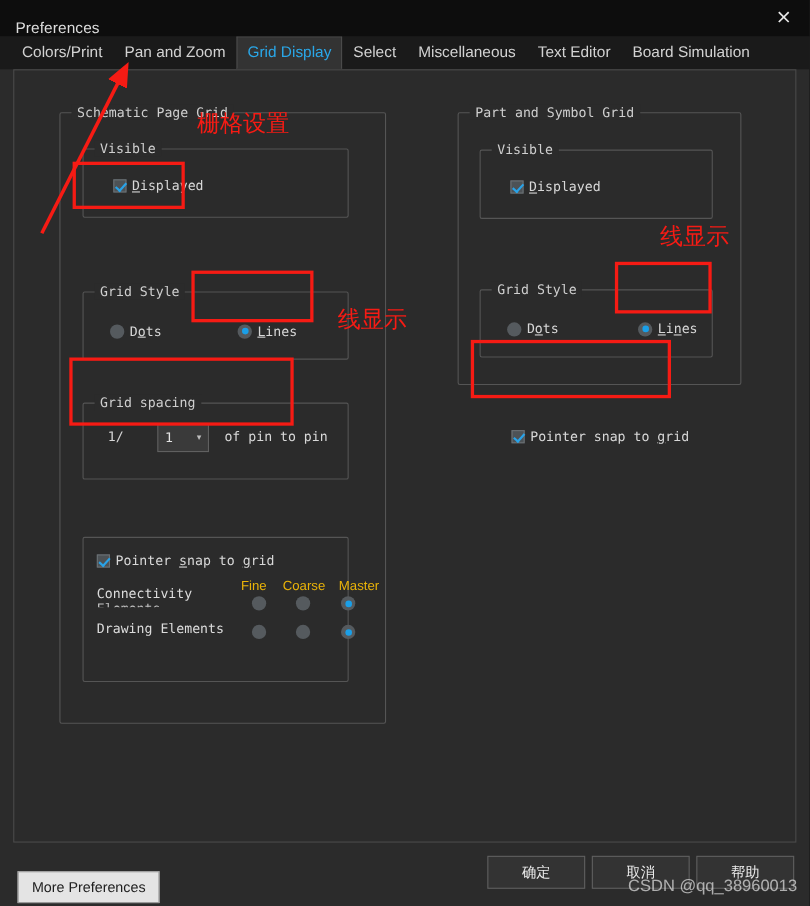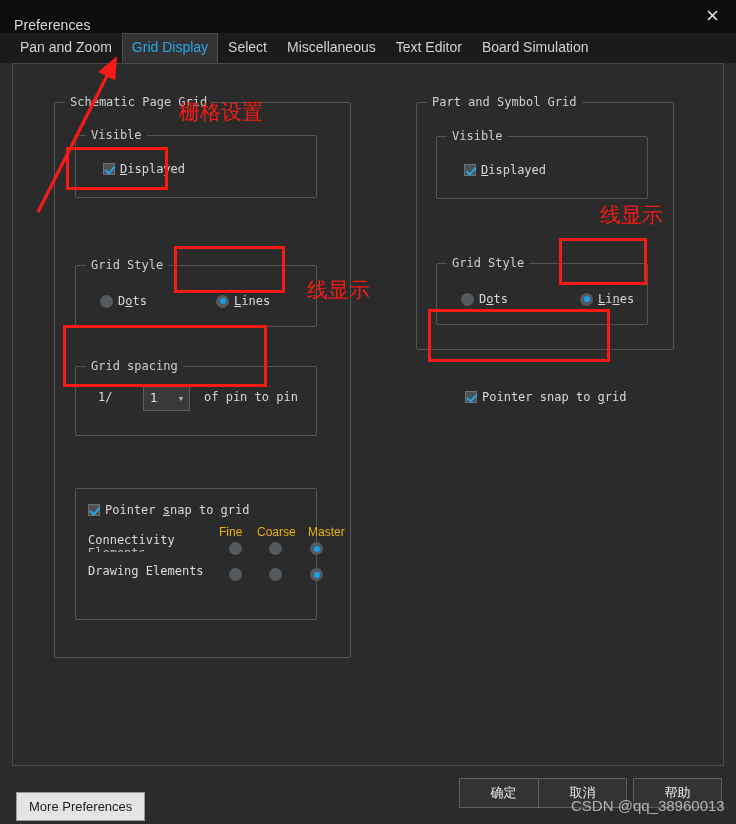--- a/index.html
+++ b/index.html
@@ -281,20 +281,21 @@
     <div class="title">Preferences</div>
     <div class="close-btn">
       <svg width="11" height="11" viewBox="0 0 11 11">
         <line x1="1" y1="1" x2="10" y2="10" stroke="#e8e8e8" stroke-width="1.6"></line>
         <line x1="10" y1="1" x2="1" y2="10" stroke="#e8e8e8" stroke-width="1.6"></line>
       </svg>
     </div>
   </div>
 
   <div class="tabbar">
+    <div class="tab">Colors/Print</div>
     <div class="tab">Pan and Zoom</div>
     <div class="tab active">Grid Display</div>
     <div class="tab">Select</div>
     <div class="tab">Miscellaneous</div>
     <div class="tab">Text Editor</div>
     <div class="tab">Board Simulation</div>
   </div>
 
   <div class="content">
 
@@ -382,21 +383,21 @@
       <div class="ctrl" style="left:48px; top:287px;">
         <span class="checkbox checked"></span>
         <span>Pointer snap to <span class="u">g</span>rid</span>
       </div>
     </div>
 
   </div>
 
   <div class="footer">
     <div class="btn-light">More Preferences</div>
-    <div class="btn-dark" style="left:443px;margin-left:16px;">确定</div>
+    <div class="btn-dark" style="left:443px;">确定</div>
     <div class="btn-dark" style="left:538px;">取消</div>
     <div class="btn-dark" style="left:633px;">帮助</div>
   </div>
 </div>
 
 <div class="anno-box" style="left:66px;  top:147px; width:102px; height:43px;"></div>
 <div class="anno-box" style="left:174px; top:246px; width:111px; height:47px;"></div>
 <div class="anno-box" style="left:63px;  top:325px; width:204px; height:62px;"></div>
 <div class="anno-box" style="left:559px; top:238px; width:88px;  height:47px;"></div>
 <div class="anno-box" style="left:428px; top:309px; width:182px; height:53px;"></div>

